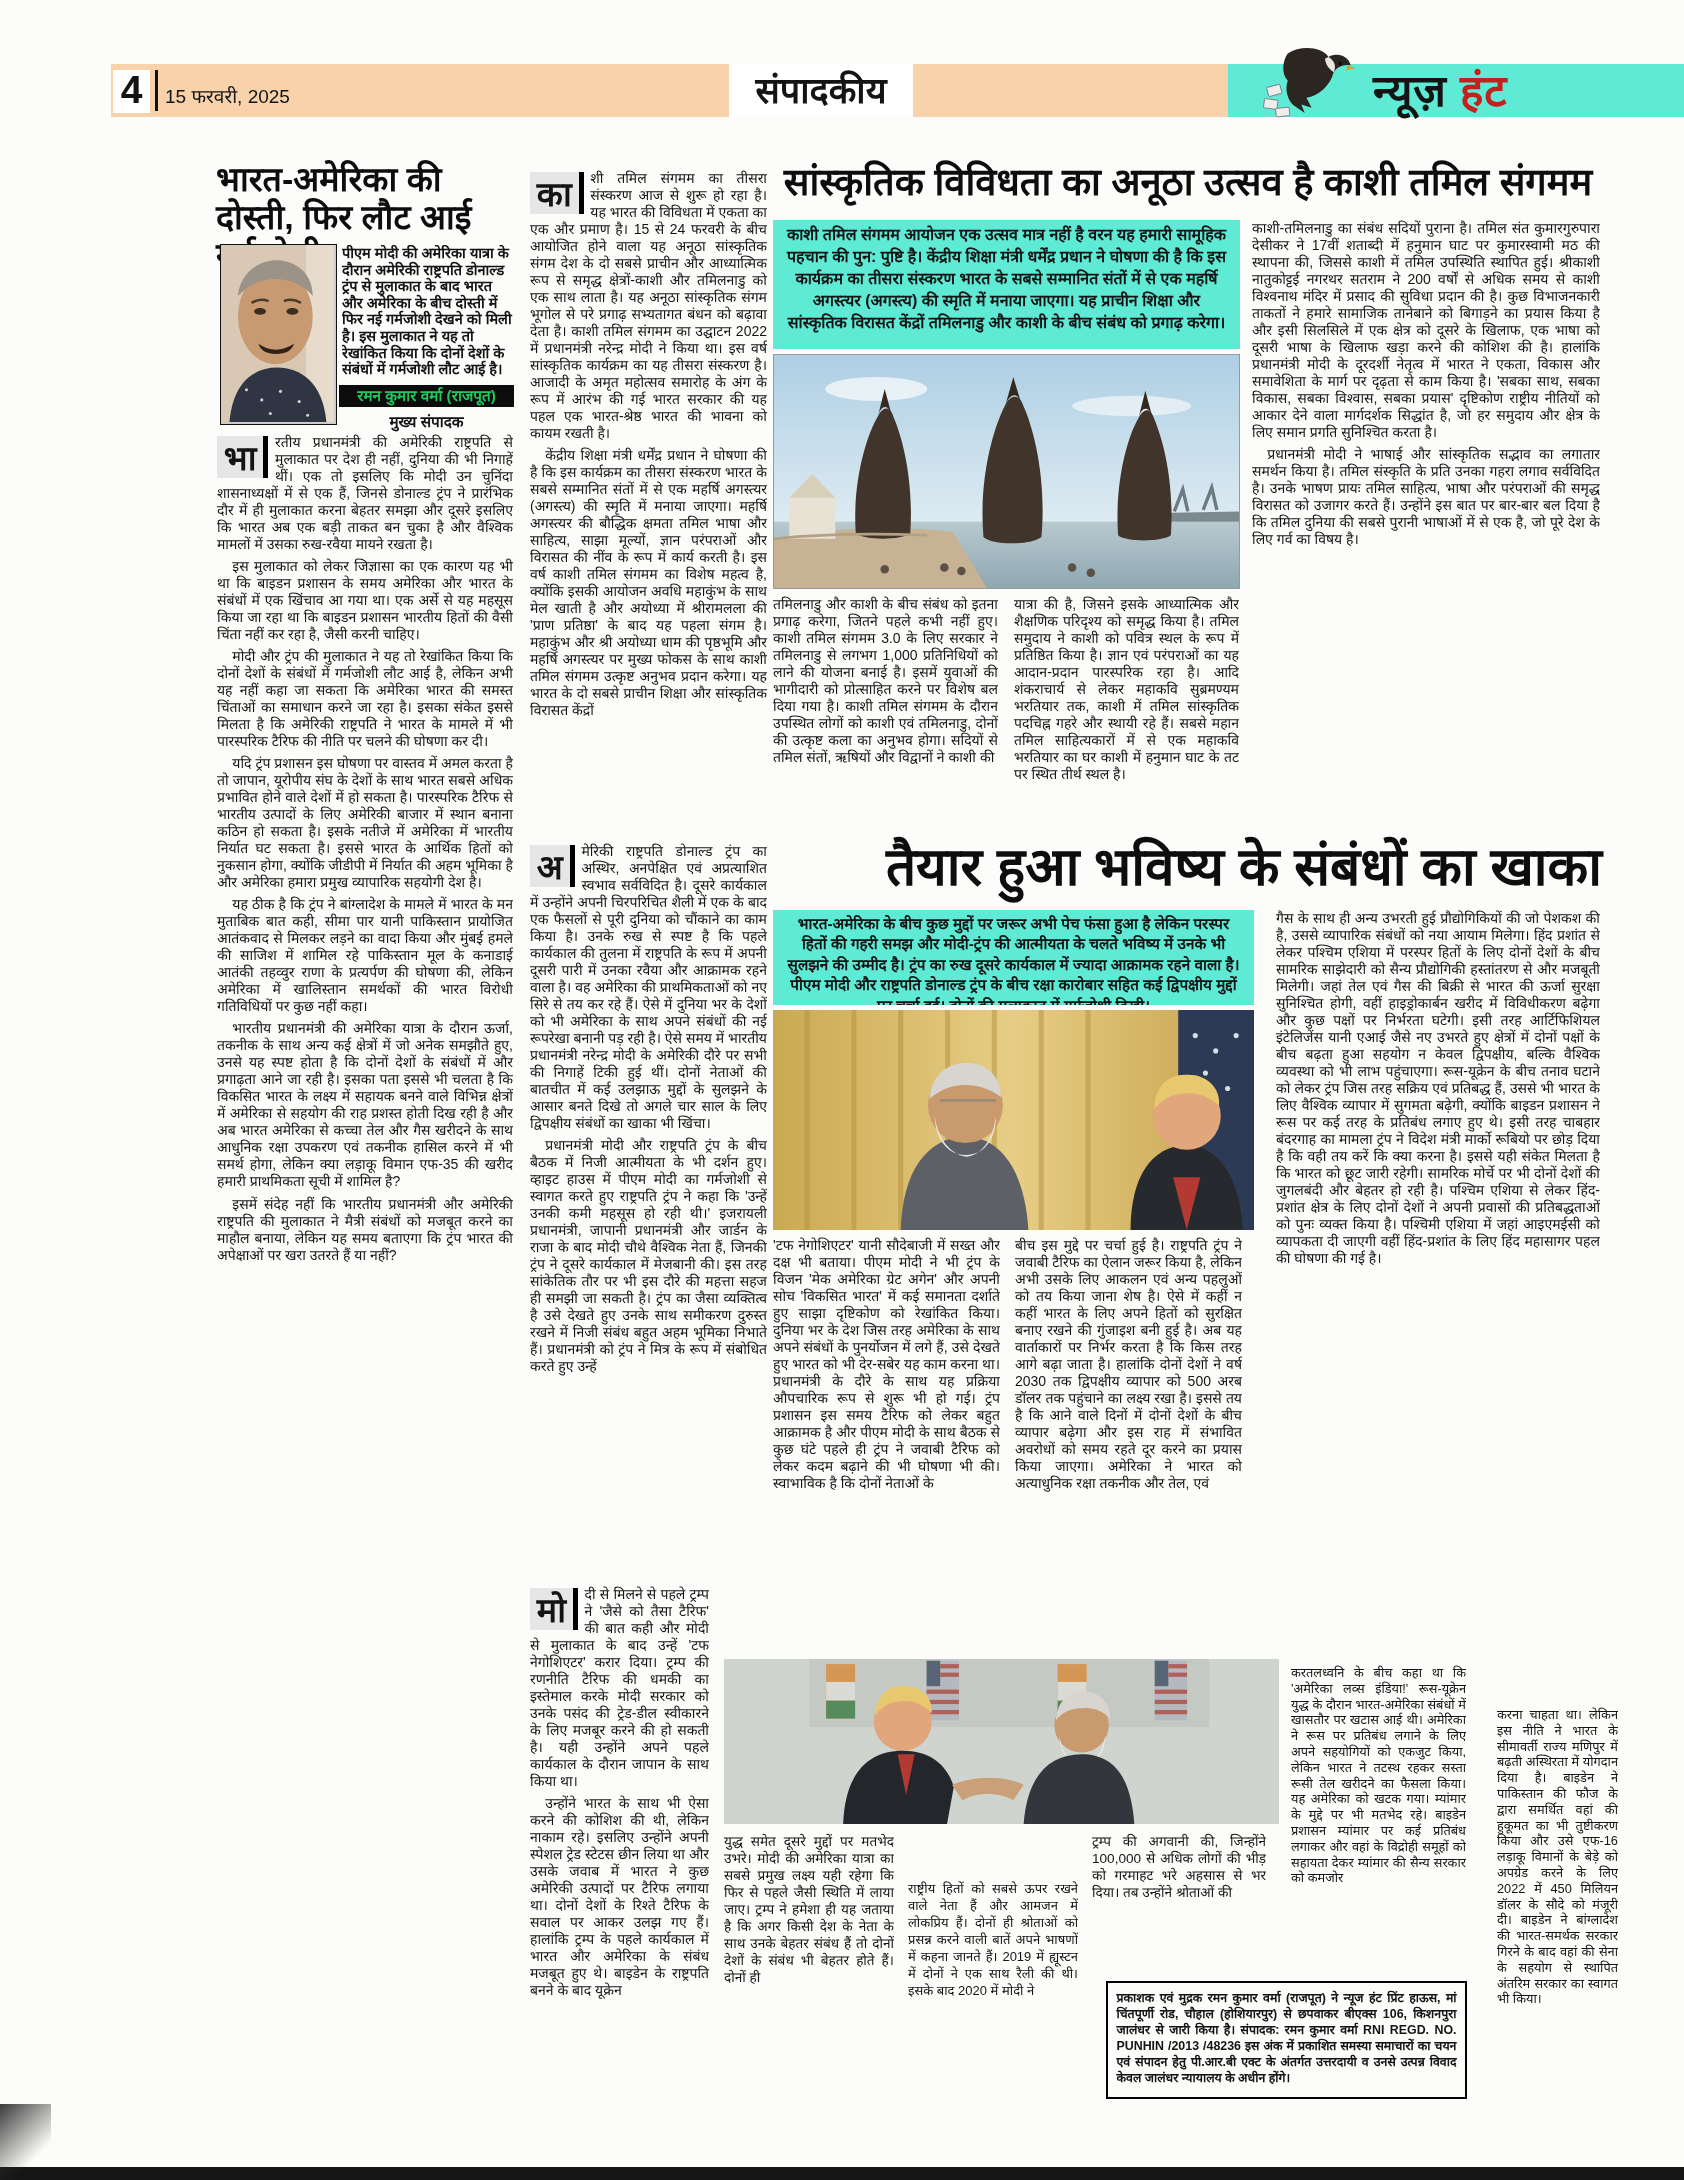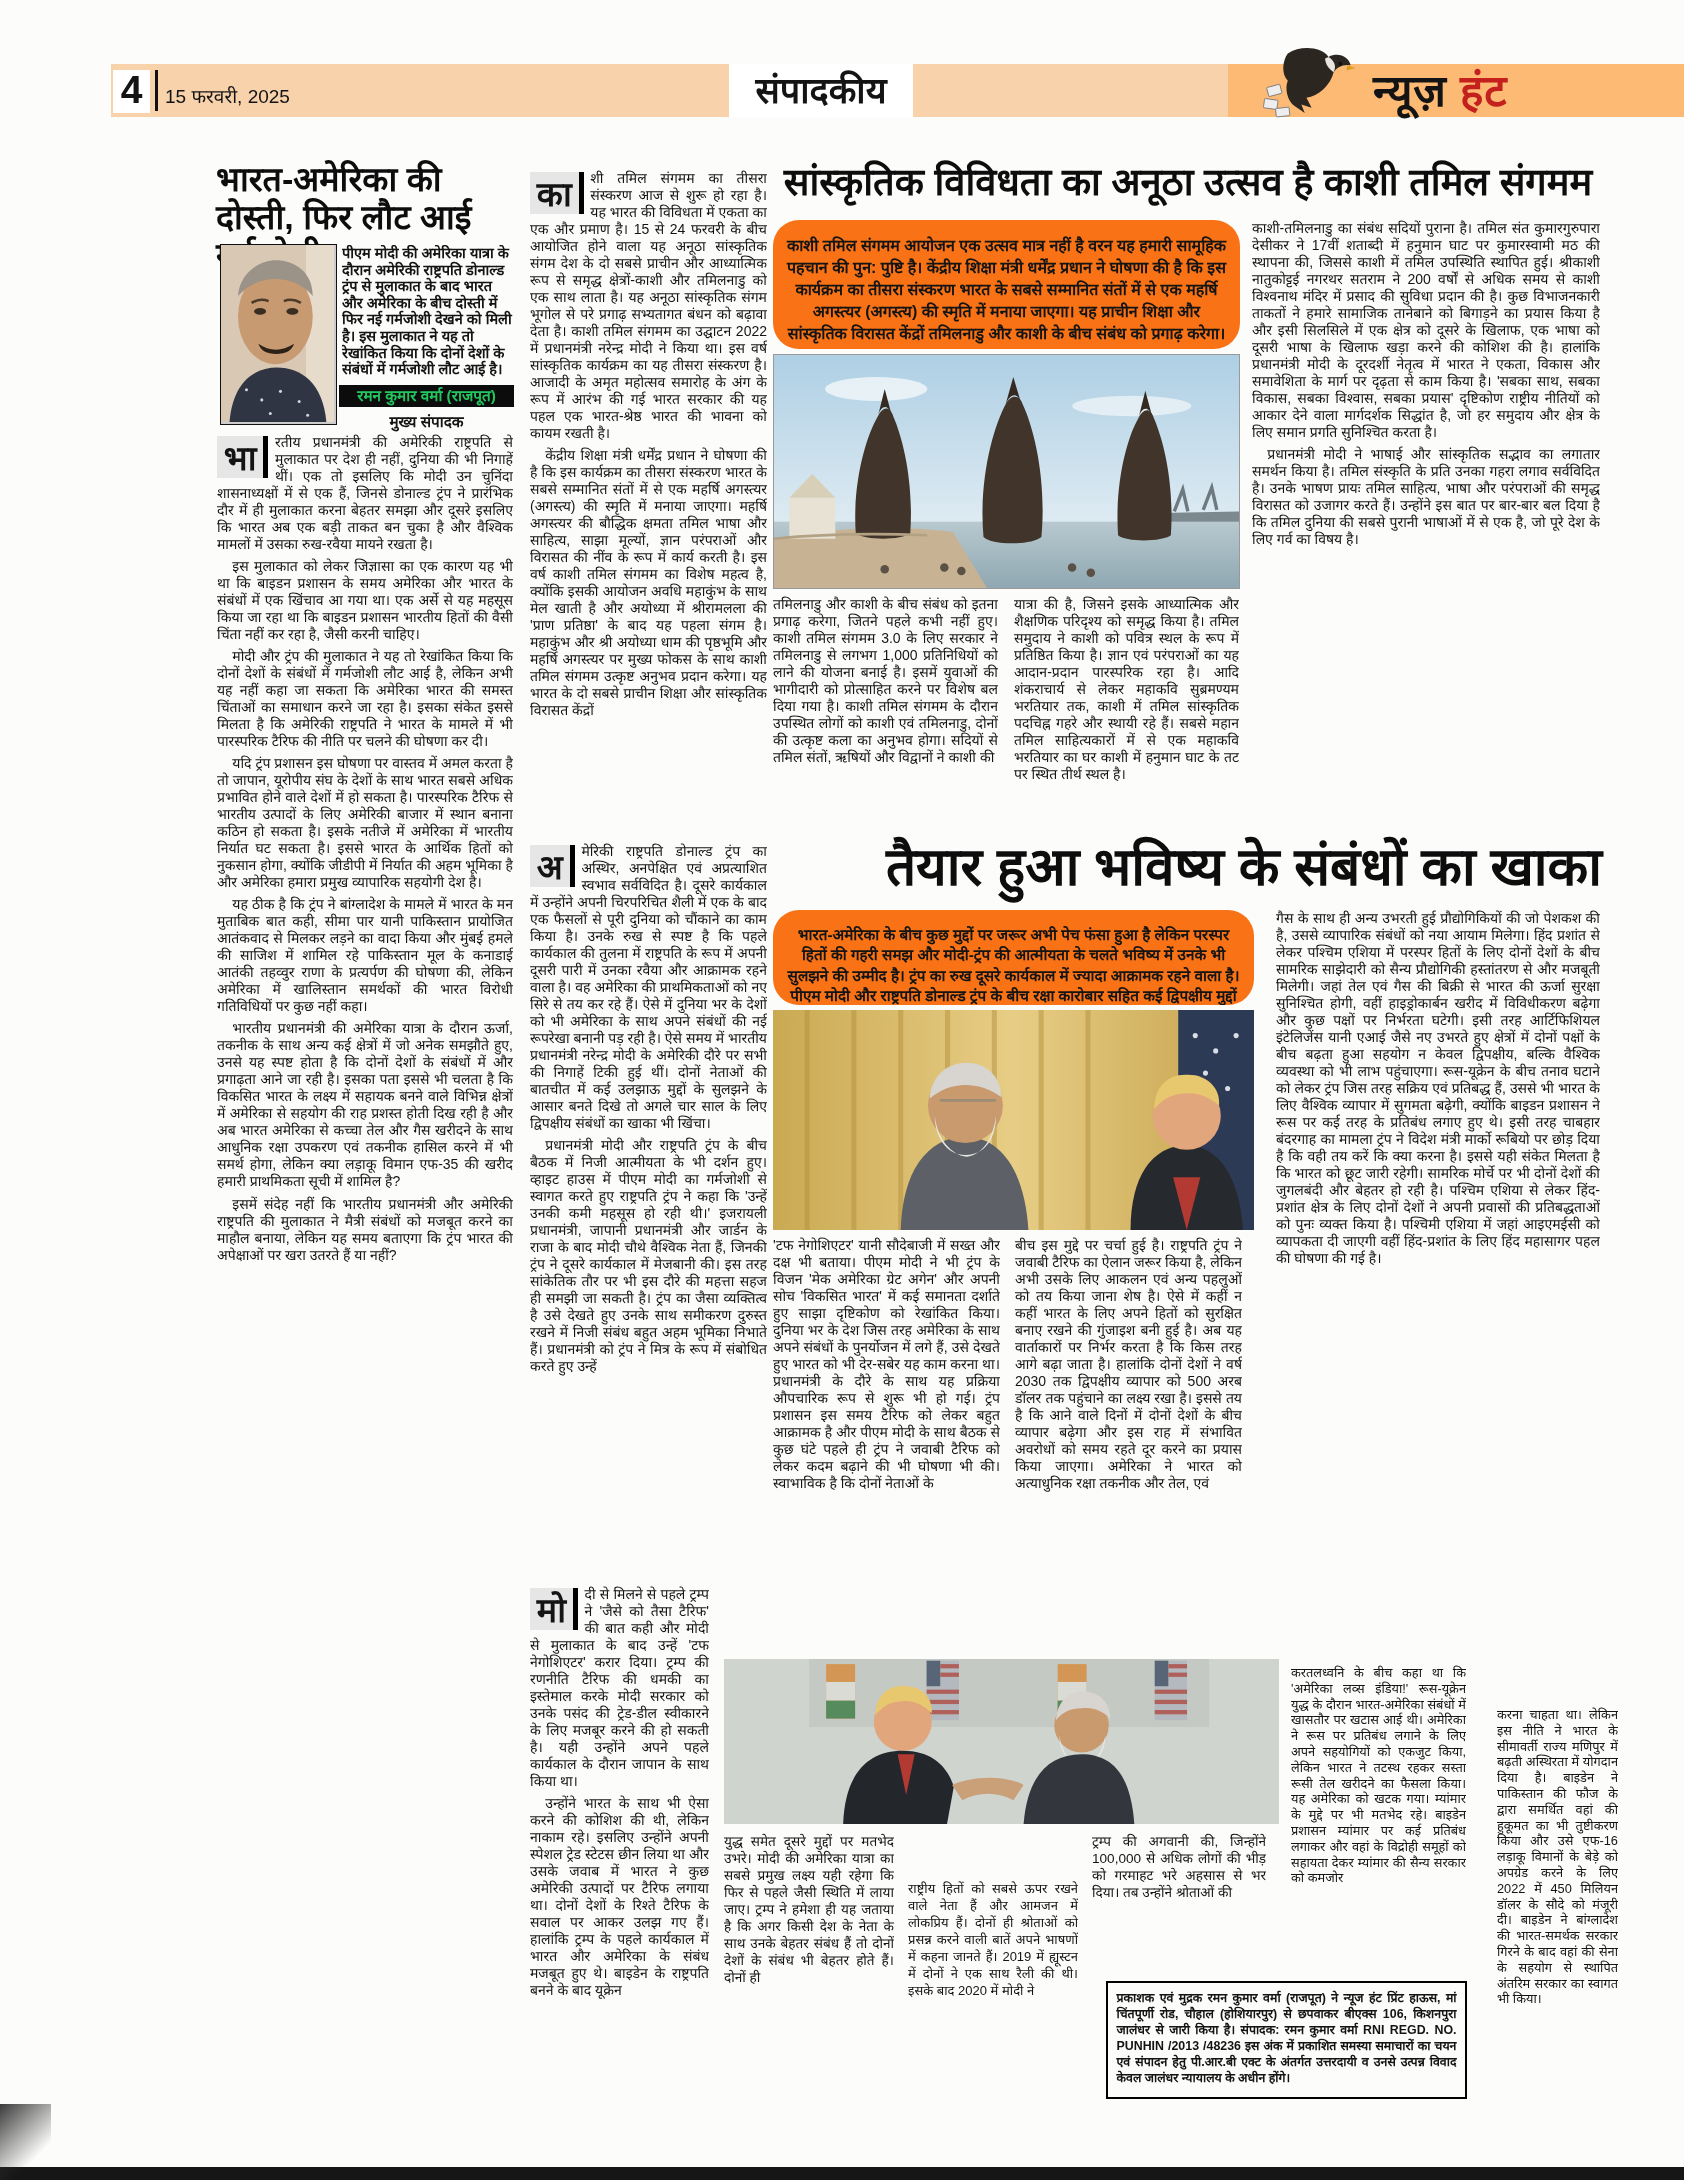--- a/index.html
+++ b/index.html
@@ -16,22 +16,22 @@
   
   .body{font-size:14px;line-height:17px;text-align:justify;overflow:hidden;}
   .body p{margin:0 0 5.1px 0;text-indent:15.3px;}
   .body p.first{text-indent:0;}
   .small{font-size:12.8px;line-height:15.8px;}
   .hl{font-weight:800;color:#0d0d0d;}
   .hl1{font-size:34px;line-height:1.12;}
   .hl2{font-size:38px;line-height:1.1;text-align:center;}
   .hl3{font-size:53px;line-height:1.05;text-align:center;}
   .hl4{font-size:43px;line-height:1.05;text-align:center;}
-  .lead{background:#f97316;font-weight:700;font-size:16px;line-height:22px;text-align:center;
-        padding:15px 12px;box-sizing:border-box;overflow:hidden;border-radius:26px;}
+  .lead{background:#5eead4;font-weight:700;font-size:16px;line-height:22px;text-align:center;
+        padding:4px 12px;box-sizing:border-box;overflow:hidden;}
   .intro{font-size:14.5px;line-height:16.6px;font-weight:700;overflow:hidden;}
   .byline{background:#0c0c0c;color:#22c55e;font-size:15.3px;font-weight:700;text-align:center;line-height:22px;}
   .role{font-size:15.3px;font-weight:700;text-align:center;}
   .dropcap{float:left;font-size:34px;font-weight:800;line-height:1;background:#e6e6e6;
            padding:5.1px 6.8px 3.4px 6.8px;border-right:5.1px solid #000;margin:1.7px 6.8px 0 0;}
   .photo{border:1.7px solid #111;box-sizing:border-box;overflow:hidden;background:#ccc;}
   .imprint{border:2.6px solid #000;font-size:12.4px;line-height:16px;font-weight:700;
            text-align:justify;padding:6.8px 8.5px;box-sizing:border-box;overflow:hidden;}
   .botbar{background:#161616;}
   svg{display:block;}
@@ -43,21 +43,21 @@
 
   <div class="abs band" style="left:111px;top:64px;width:1574px;height:53px;"></div>
   <div class="abs" style="left:113px;top:70px;width:37px;height:43px;background:#fff;text-align:center;">
     <span class="pageno">4</span>
   </div>
   <div class="abs" style="left:155px;top:70px;width:2.6px;height:41px;background:#111;"></div>
   <div class="abs date" style="left:165px;top:83px;width:187px;">15 फरवरी, 2025</div>
   <div class="abs" style="left:729px;top:64px;width:184px;height:53px;background:#fff;text-align:center;">
     <span class="secttl" style="line-height:53px;">संपादकीय</span>
   </div>
-  <div class="abs" style="left:1228px;top:64px;width:457px;height:53px;background:#fdba74;">
+  <div class="abs" style="left:1228px;top:64px;width:457px;height:53px;background:#5eead4;">
     <span class="abs" style="left:34px;top:-19px;">
       <svg width="94" height="73" viewBox="0 0 110 86">
         <g>
           <rect x="6" y="48" width="16" height="11" rx="1" fill="#eee" stroke="#777" stroke-width="1" transform="rotate(-15 14 53)"></rect>
           <rect x="2" y="64" width="16" height="11" rx="1" fill="#eee" stroke="#777" stroke-width="1" transform="rotate(8 10 69)"></rect>
           <rect x="16" y="74" width="16" height="10" rx="1" fill="#eee" stroke="#777" stroke-width="1" transform="rotate(-6 24 79)"></rect>
           <path d="M30 10 C45 0 70 2 78 14 C90 8 102 14 104 24 C96 22 88 26 84 32 C80 48 66 60 52 62 L58 74 L46 70 L50 80 L38 72 C30 66 26 52 30 42 C22 34 24 18 30 10 Z" fill="#2b2620"></path>
           <path d="M78 14 C84 18 88 24 84 32 C78 28 74 22 74 16 Z" fill="#e9e5df"></path>
           <circle cx="92" cy="22" r="2.2" fill="#111"></circle>
           <path d="M100 24 L110 27 L99 30 Z" fill="#d8a023"></path>

